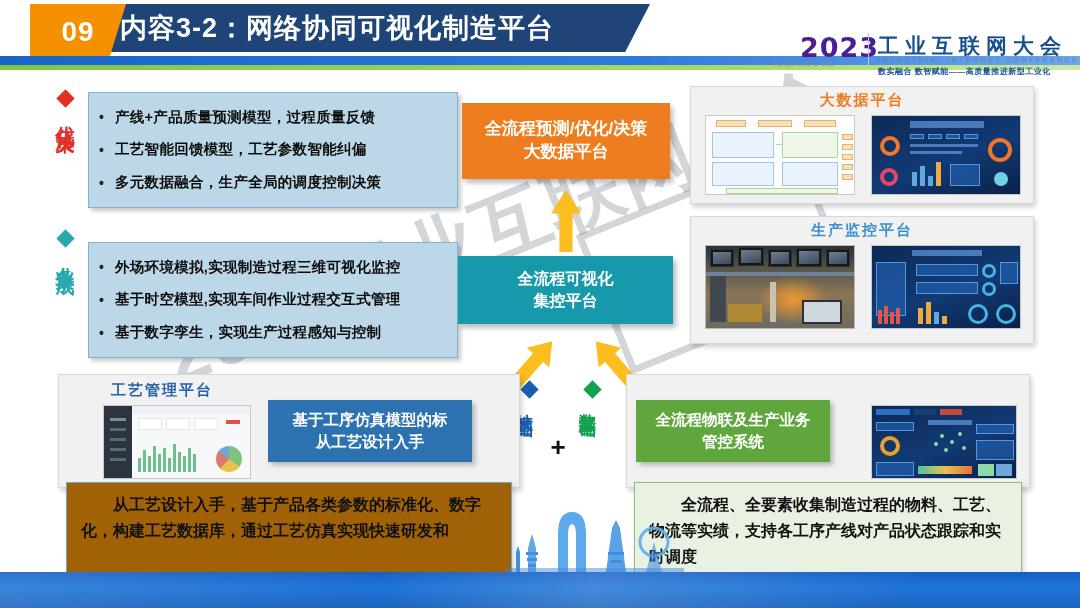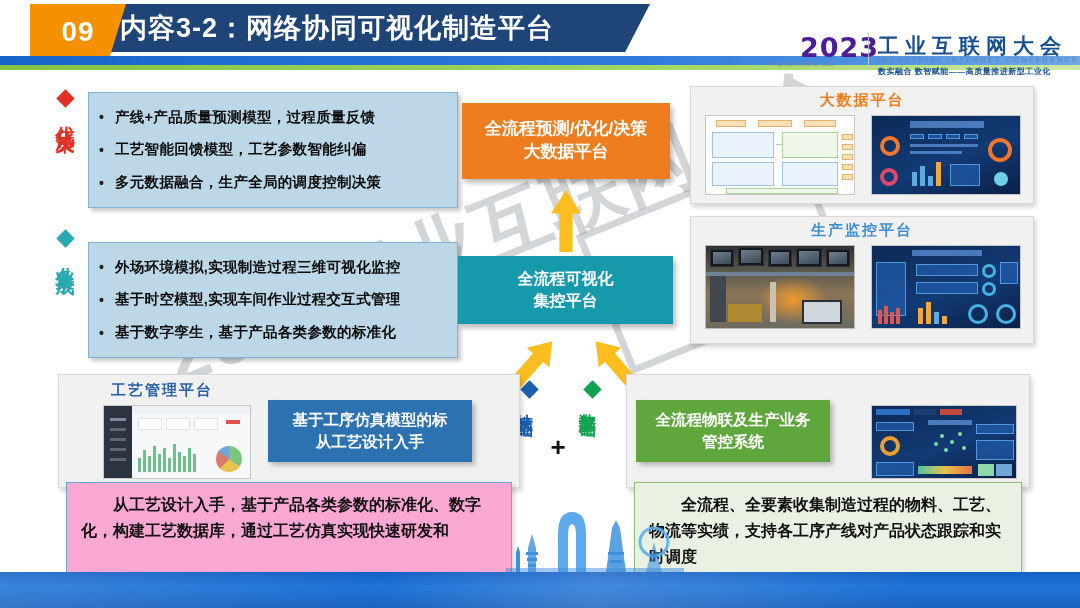--- a/index.html
+++ b/index.html
@@ -178,21 +178,21 @@
       background:#5fa63c; color:#fff; font-size:15.5px; font-weight:bold;
       display:flex; align-items:center; justify-content:center; text-align:center;
       box-shadow:3px 3px 5px rgba(0,0,0,0.26); line-height:1.4; }
 
   .descbox {
     position:absolute; padding:9px 14px 6px 14px;
     font-size:16px; font-weight:bold; color:#111; line-height:1.62;
     box-shadow:2px 3px 5px rgba(0,0,0,0.18);
   }
   #desc-left { left:66px; top:482px; width:446px; height:112px;
-      background:#f9a8d4; border:1px solid #6fa7cd; }
+      background:#a16207; border:1px solid #6fa7cd; }
   #desc-right { left:634px; top:482px; width:388px; height:112px;
       background:#e9f1e2; border:1px solid #8fbe7a; }
   .descbox p { text-indent:2em; }
 
   
   .found { position:absolute; width:32px; text-align:center; }
   .found .dia { width:13px; height:13px; margin:0 auto 4px auto; transform:rotate(45deg); }
   .found .txt { writing-mode:vertical-rl; text-orientation:upright;
       font-size:17px; font-weight:bold; letter-spacing:2px; }
   #found-tech { left:513px; top:383px; }
@@ -266,21 +266,21 @@
     <div class="bullet">
       <span class="bt">•</span>
       <span class="bx">外场环境模拟,实现制造过程三维可视化监控</span>
     </div>
     <div class="bullet">
       <span class="bt">•</span>
       <span class="bx">基于时空模型,实现车间作业过程交互式管理</span>
     </div>
     <div class="bullet">
       <span class="bt">•</span>
-      <span class="bx">基于数字孪生，基于产品各类参数的标准化</span>
+      <span class="bx">基于数字孪生，实现生产过程感知与控制</span>
     </div>
   </div>
 
   <div class="centerbox" id="box-orange">
     <div>
       <span>全流程预测/优化/决策</span><br>
       <span>大数据平台</span>
     </div>
   </div>
 

